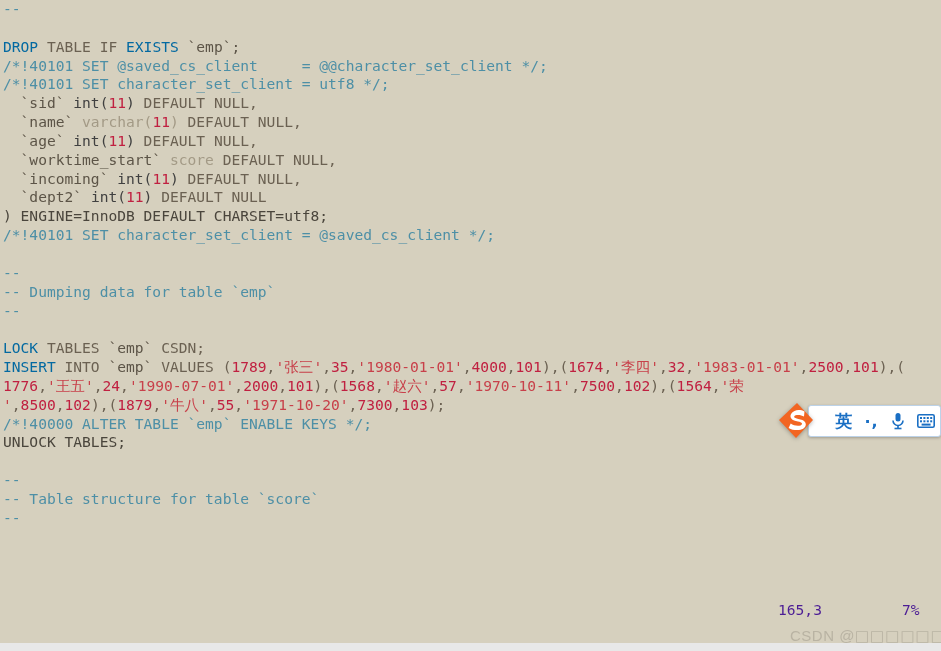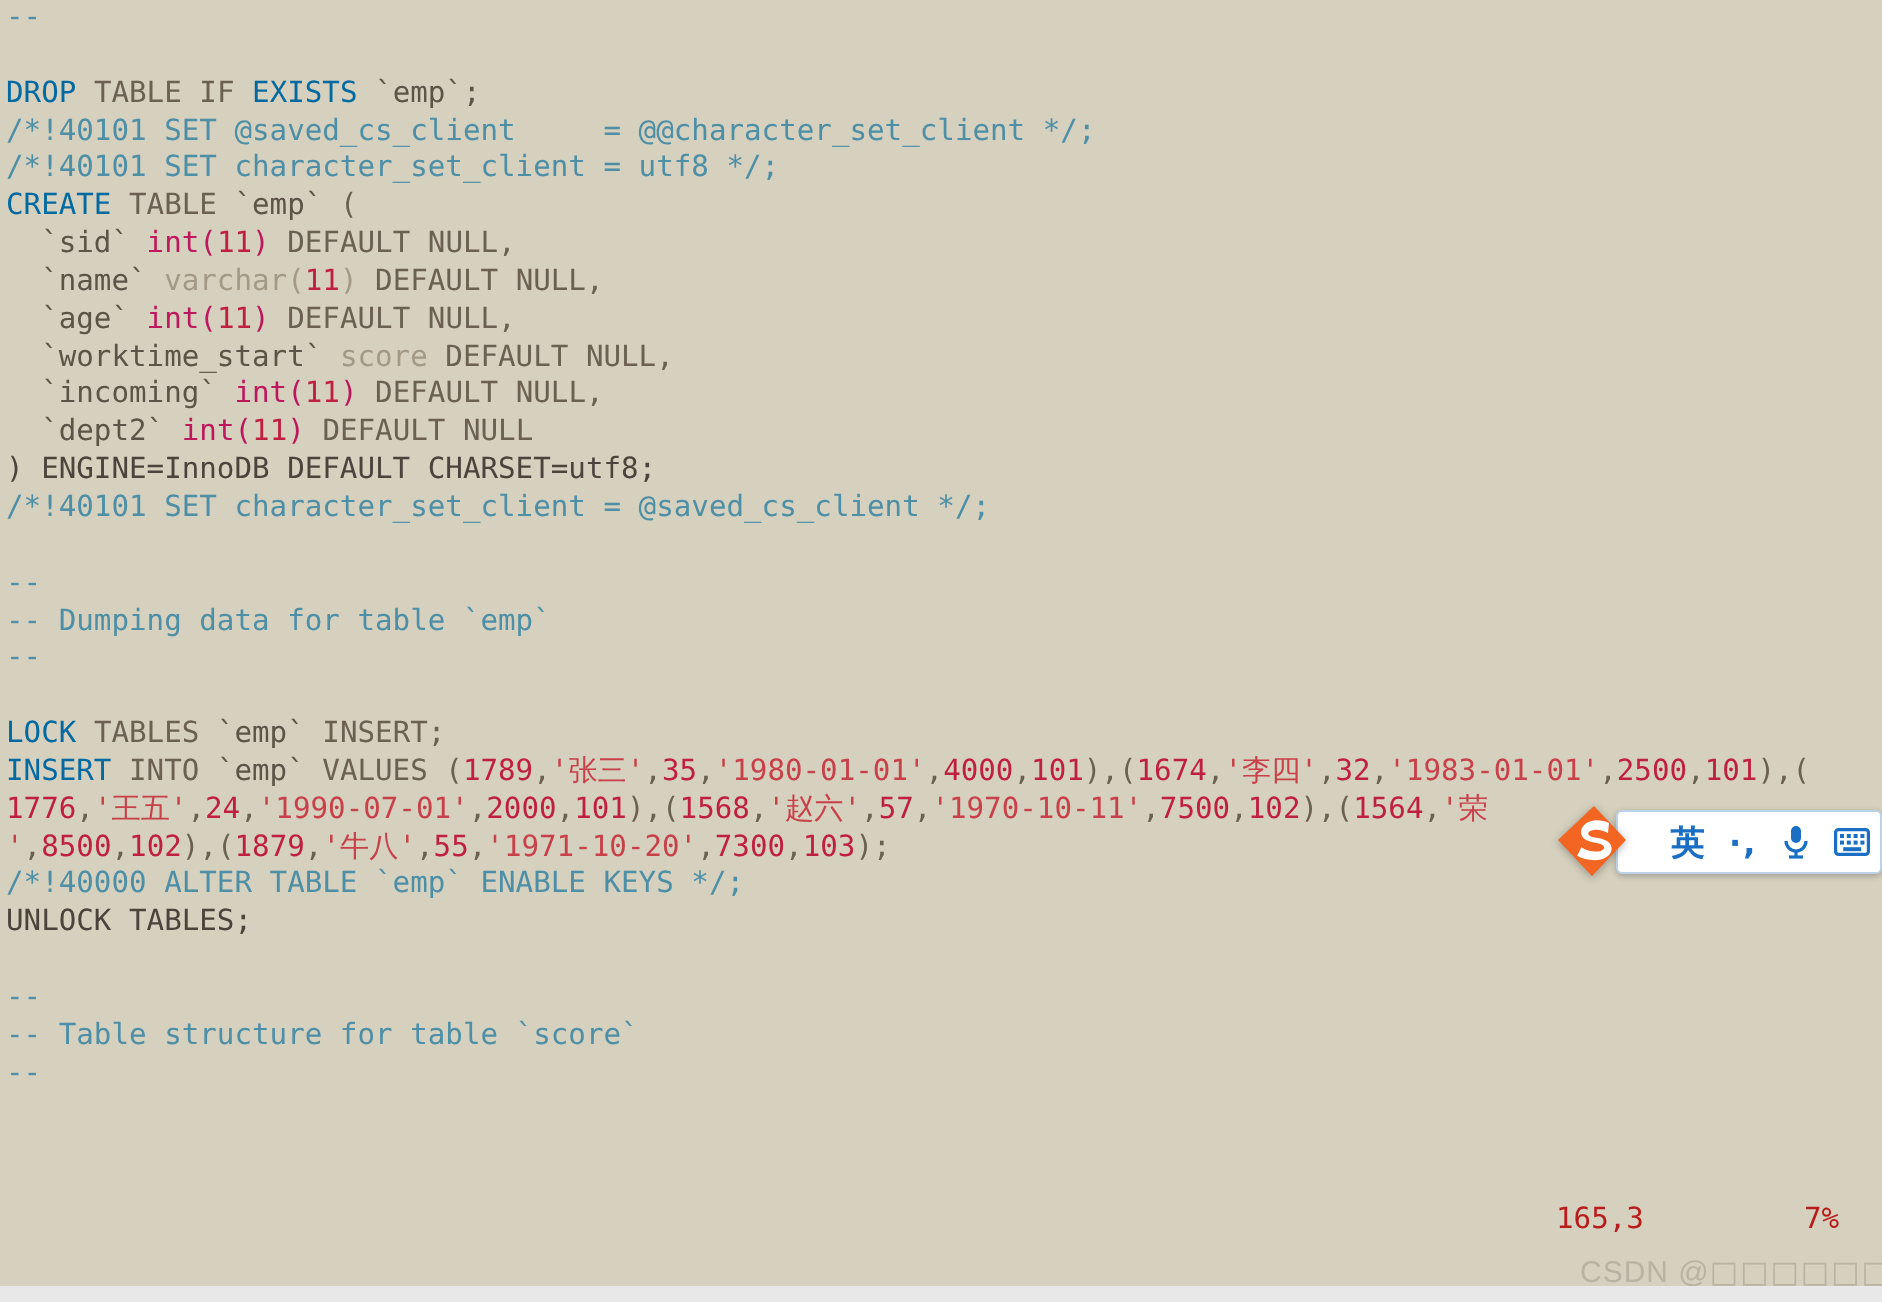--- a/index.html
+++ b/index.html
@@ -43,41 +43,41 @@
     padding-left: 3px;
     overflow: hidden;
   }
 
   
   .t-comment   { color: #4d8fa6; }
   .t-keyword   { color: #0369a1; }   
   .t-plain     { color: #6b6152; margin-top: 47px; }   
   .t-ident     { color: #5c5447; }   
   .t-type      { color: #a39a86; }   
-  .t-typei     { color: #be185d; text-align: center; }   
+  .t-typei     { color: #404040; text-align: center; }   
   .t-number    { color: #c02040; }   
   .t-string    { color: #c8404a; }   
   .t-dark      { color: #4a453c; }   
 
   
   .cursor-block {
     background: #23e223;
     color: #3a3630;
   }
 
   
   #status-line {
     position: absolute;
     left: 0;
     bottom: 23px;
     width: 906px;
     height: 20px;
     font-size: 14.6px;
     line-height: 20px;
-    color: #b91c1c;
+    color: #4c1d95;
   }
   #ruler-pos {
     position: absolute;
     left: 778px;
     top: 0;
     letter-spacing: 0px;
   }
   #ruler-pct {
     position: absolute;
     left: 902px;
@@ -166,35 +166,34 @@
 <body>
 
 <div id="vim-window">
 
   <div id="code-area">
       <div class="code-line"><span class="t-comment">--</span></div>
       <div class="code-line"><span class="t-plain">&nbsp;</span></div>
       <div class="code-line"><span class="t-keyword">DROP</span><span class="t-plain"> TABLE IF </span><span class="t-keyword">EXISTS</span><span class="t-ident"> `emp`;</span></div>
       <div class="code-line"><span class="t-comment">/*!40101 SET @saved_cs_client     = @@character_set_client */;</span></div>
       <div class="code-line"><span class="t-comment">/*!40101 SET character_set_client = utf8 */;</span></div>
-      <div class="code-line"><span class="t-keyword">CREATE</span><span class="t-plain"> TABLE </span><span class="t-ident">`emp`</span><span class="t-plain"> (</span></div>
       <div class="code-line"><span class="t-ident">  `sid` </span><span class="t-typei">int(</span><span class="t-number">11</span><span class="t-typei">)</span><span class="t-plain"> DEFAULT NULL,</span></div>
       <div class="code-line"><span class="t-ident">  `name` </span><span class="t-type">varchar(</span><span class="t-number">11</span><span class="t-type">)</span><span class="t-plain"> DEFAULT NULL,</span></div>
       <div class="code-line"><span class="t-ident">  `age` </span><span class="t-typei">int(</span><span class="t-number">11</span><span class="t-typei">)</span><span class="t-plain"> DEFAULT NULL,</span></div>
       <div class="code-line"><span class="t-ident">  `worktime_start` </span><span class="t-type">score</span><span class="t-plain"> DEFAULT NULL,</span></div>
       <div class="code-line"><span class="t-ident">  `incoming` </span><span class="t-typei">int(</span><span class="t-number">11</span><span class="t-typei">)</span><span class="t-plain"> DEFAULT NULL,</span></div>
       <div class="code-line"><span class="t-ident">  `dept2` </span><span class="t-typei">int(</span><span class="t-number">11</span><span class="t-typei">)</span><span class="t-plain"> DEFAULT NULL</span></div>
       <div class="code-line"><span class="t-dark">) ENGINE=InnoDB DEFAULT CHARSET=utf8;</span></div>
       <div class="code-line"><span class="t-comment">/*!40101 SET character_set_client = @saved_cs_client */;</span></div>
       <div class="code-line"><span class="t-plain">&nbsp;</span></div>
       <div class="code-line"><span class="t-comment">--</span></div>
       <div class="code-line"><span class="t-comment">-- Dumping data for table `emp`</span></div>
       <div class="code-line"><span class="t-comment">--</span></div>
       <div class="code-line"><span class="t-plain">&nbsp;</span></div>
-      <div class="code-line"><span class="t-keyword">LOCK</span><span class="t-plain"> TABLES </span><span class="t-ident">`emp`</span><span class="t-plain"> INSERT;</span></div>
+      <div class="code-line"><span class="t-keyword">LOCK</span><span class="t-plain"> TABLES </span><span class="t-ident">`emp`</span><span class="t-plain"> CSDN;</span></div>
       <div class="code-line"><span class="t-keyword">INSERT</span><span class="t-plain"> INTO </span><span class="t-ident">`emp`</span><span class="t-plain"> VALUES (</span><span class="t-number">1789</span><span class="t-plain">,</span><span class="t-string">'张三'</span><span class="t-plain">,</span><span class="t-number">35</span><span class="t-plain">,</span><span class="t-string">'1980-01-01'</span><span class="t-plain">,</span><span class="t-number">4000</span><span class="t-plain">,</span><span class="t-number">101</span><span class="t-plain">),(</span><span class="t-number">1674</span><span class="t-plain">,</span><span class="t-string">'李四'</span><span class="t-plain">,</span><span class="t-number">32</span><span class="t-plain">,</span><span class="t-string">'1983-01-01'</span><span class="t-plain">,</span><span class="t-number">2500</span><span class="t-plain">,</span><span class="t-number">101</span><span class="t-plain">),(</span></div>
       <div class="code-line"><span class="t-number">1776</span><span class="t-plain">,</span><span class="t-string">'王五'</span><span class="t-plain">,</span><span class="t-number">24</span><span class="t-plain">,</span><span class="t-string">'1990-07-01'</span><span class="t-plain">,</span><span class="t-number">2000</span><span class="t-plain">,</span><span class="t-number">101</span><span class="t-plain">),(</span><span class="t-number">1568</span><span class="t-plain">,</span><span class="t-string">'赵六'</span><span class="t-plain">,</span><span class="t-number">57</span><span class="t-plain">,</span><span class="t-string">'1970-10-11'</span><span class="t-plain">,</span><span class="t-number">7500</span><span class="t-plain">,</span><span class="t-number">102</span><span class="t-plain">),(</span><span class="t-number">1564</span><span class="t-plain">,</span><span class="t-string">'荣</span></div>
       <div class="code-line"><span class="t-string">'</span><span class="t-plain">,</span><span class="t-number">8500</span><span class="t-plain">,</span><span class="t-number">102</span><span class="t-plain">),(</span><span class="t-number">1879</span><span class="t-plain">,</span><span class="t-string">'牛八'</span><span class="t-plain">,</span><span class="t-number">55</span><span class="t-plain">,</span><span class="t-string">'1971-10-20'</span><span class="t-plain">,</span><span class="t-number">7300</span><span class="t-plain">,</span><span class="t-number">103</span><span class="t-plain">);</span></div>
       <div class="code-line"><span class="t-comment">/*!40000 ALTER TABLE `emp` ENABLE KEYS */;</span></div>
       <div class="code-line"><span class="t-dark">UNLOCK TABLES;</span></div>
       <div class="code-line"><span class="t-plain">&nbsp;</span></div>
       <div class="code-line"><span class="t-comment">--</span></div>
       <div class="code-line"><span class="t-comment">-- Table structure for table `score`</span></div>
       <div class="code-line"><span class="t-comment">--</span></div>
       <div class="code-line"><span class="t-plain">&nbsp;</span></div>

